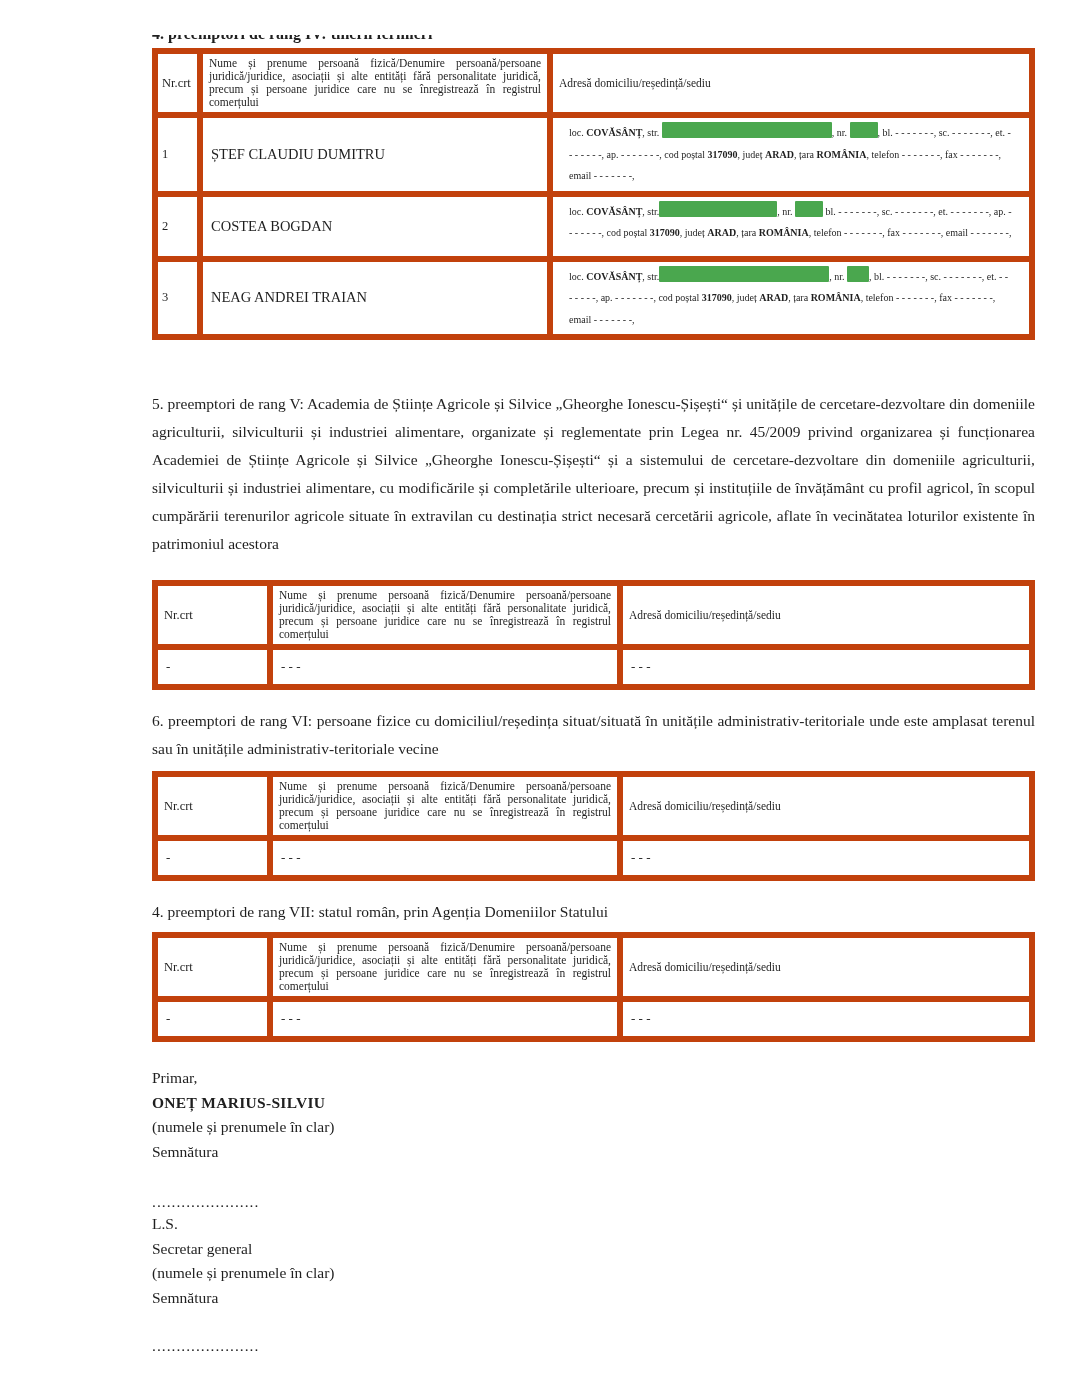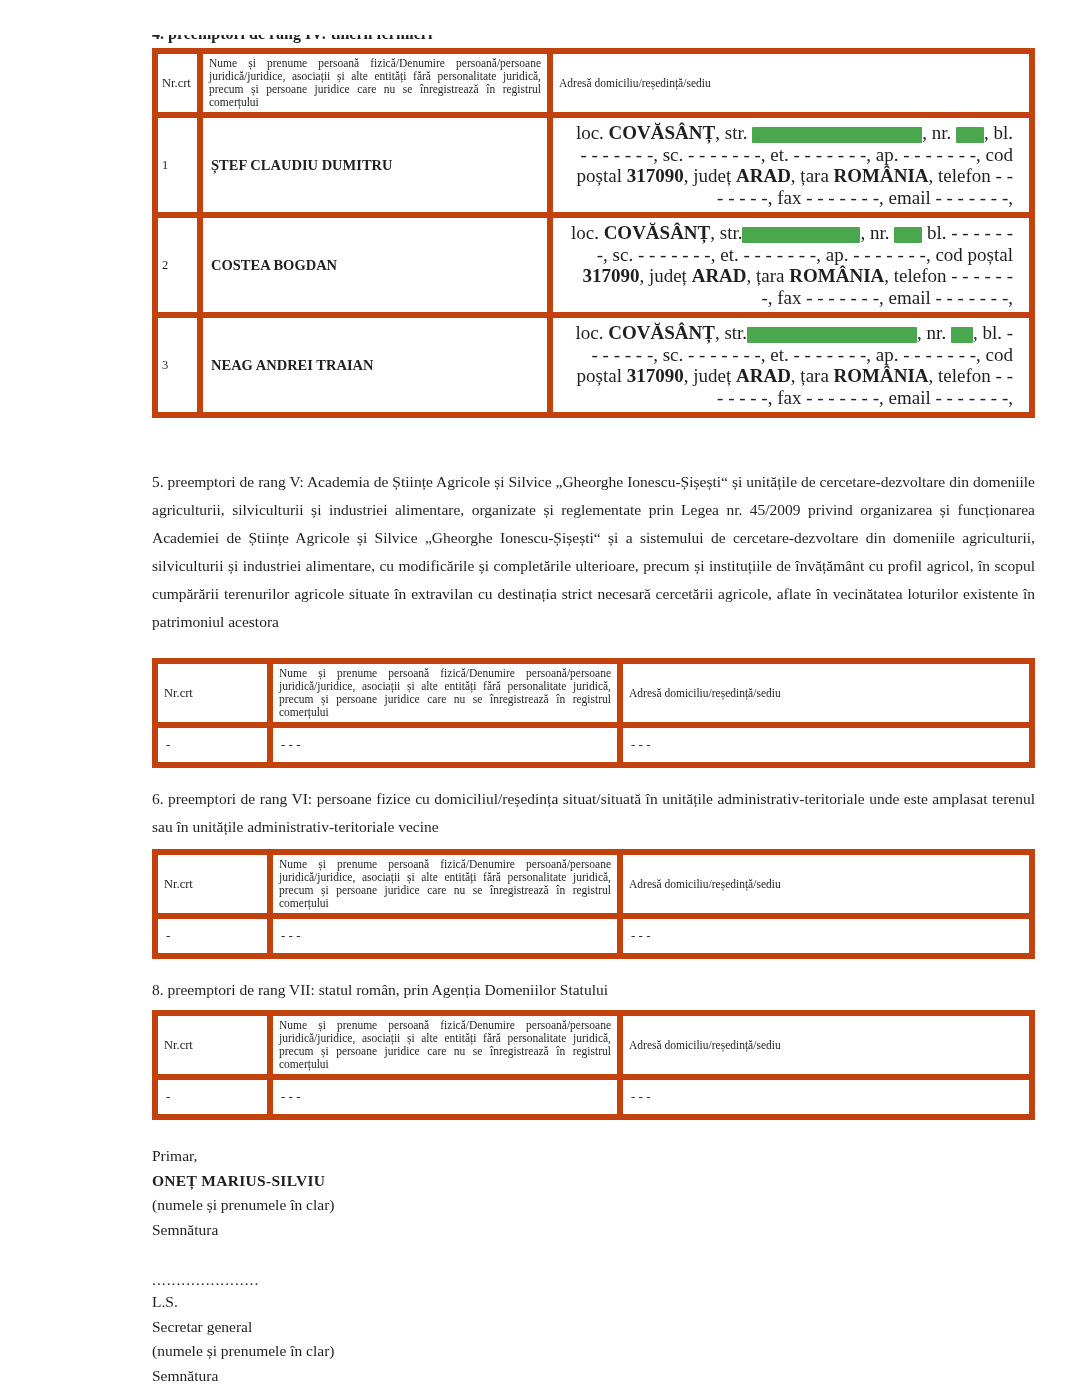--- a/index.html
+++ b/index.html
@@ -19,22 +19,22 @@
 
   table{border-collapse:collapse;width:883px;table-layout:fixed;}
   table, th, td{border:6px solid #c2410c;}
   table{border:2px solid #000;}
   td{vertical-align:middle;box-sizing:border-box;}
 
   
   .t1 .c-nr{width:45px;font-size:12.5px;padding:2px 4px;}
   .t1 .c-name{width:350px;font-size:11.5px;padding:3px 6px;vertical-align:top;text-align:justify;line-height:13px;}
   .t1 .c-addr{font-size:11.5px;padding:3px 6px;}
-  .t1 td.name-cell{font-weight:bold;font-size:14.5px;padding:20px 8px;vertical-align:middle;text-align:left;}
-  .t1 td.addr-cell{font-size:19px;line-height:21.5px;padding:4px 16px;vertical-align:top;text-align:right;}
+  .t1 td.name-cell{font-weight:normal;font-size:14.5px;padding:20px 8px;vertical-align:middle;text-align:left;}
+  .t1 td.addr-cell{font-size:10px;line-height:21.5px;padding:4px 16px;vertical-align:top;text-align:left;}
   .t1 tr.hdr{height:50px;}
   .t1 tr.r{height:65px;}
 
   
   .t2 .c-nr{width:115px;font-size:12.5px;padding:2px 6px;}
   .t2 .c-name{width:350px;font-size:11.5px;padding:3px 6px;vertical-align:top;text-align:justify;line-height:13px;}
   .t2 .c-addr{font-size:11.5px;padding:3px 6px;}
   .t2 tr.hdr{height:48px;}
   .t2 tr.r{height:40px;}
   .t2 td.dash{font-size:13px;padding:2px 8px;vertical-align:middle;}
@@ -117,21 +117,21 @@
       <td class="c-addr">Adresă domiciliu/reședință/sediu</td>
     </tr>
     <tr class="r">
       <td class="dash">-</td>
       <td class="dash">- - -</td>
       <td class="dash">- - -</td>
     </tr>
   </tbody>
     </table>
 
-  <div class="para p7">8. preemptori de rang VII: statul român, prin Agenția Domeniilor Statului</div>
+  <div class="para p7">4. preemptori de rang VII: statul român, prin Agenția Domeniilor Statului</div>
 
   <table class="t2">
     <tbody>
         <tr class="hdr">
       <td class="c-nr">Nr.crt</td>
       <td class="c-name">Nume și prenume persoană fizică/Denumire persoană/persoane juridică/juridice, asociații și alte entități fără personalitate juridică, precum și persoane juridice care nu se înregistrează în registrul comerțului</td>
       <td class="c-addr">Adresă domiciliu/reședință/sediu</td>
     </tr>
     <tr class="r">
       <td class="dash">-</td>

